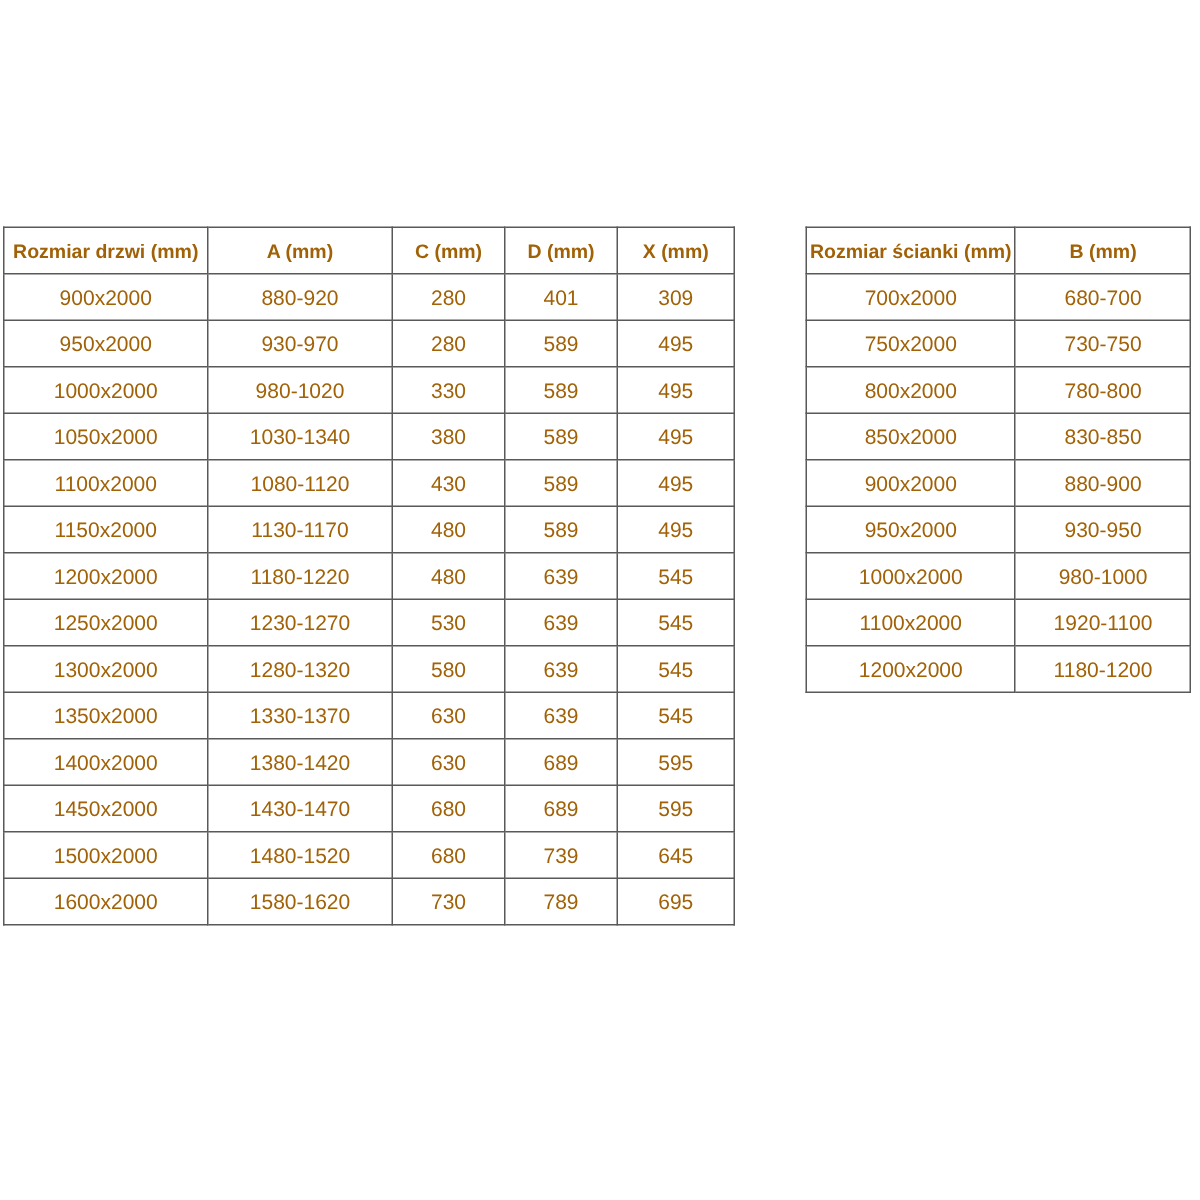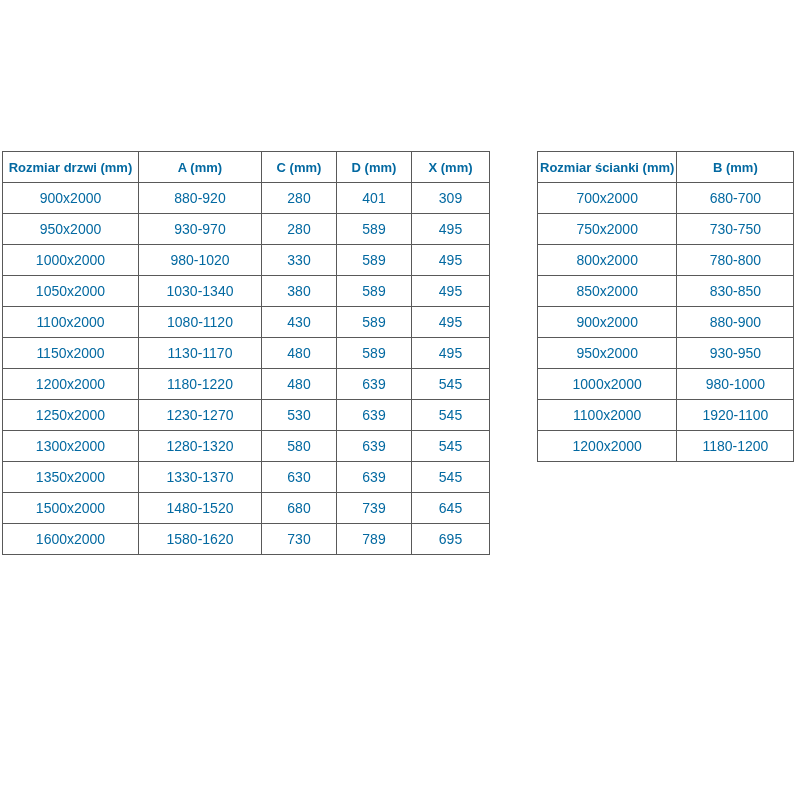--- a/index.html
+++ b/index.html
@@ -13,21 +13,21 @@
     height: 800px;
     background: #ffffff;
     overflow: hidden;
     font-family: "Liberation Sans", sans-serif;
   }
   table.spec {
     position: absolute;
     top: 151px;
     border-collapse: collapse;
     table-layout: fixed;
-    color: #0369a1;
+    color: #a16207;
     background: #ffffff;
   }
   table.spec th,
   table.spec td {
     border: 1px solid #595959;
     text-align: center;
     vertical-align: middle;
     height: 30px;
     padding: 0 2px;
     overflow: hidden;
@@ -138,20 +138,34 @@
           <td>545</td>
         </tr>
         <tr>
           <td>1350x2000</td>
           <td>1330-1370</td>
           <td>630</td>
           <td>639</td>
           <td>545</td>
         </tr>
         <tr>
+          <td>1400x2000</td>
+          <td>1380-1420</td>
+          <td>630</td>
+          <td>689</td>
+          <td>595</td>
+        </tr>
+        <tr>
+          <td>1450x2000</td>
+          <td>1430-1470</td>
+          <td>680</td>
+          <td>689</td>
+          <td>595</td>
+        </tr>
+        <tr>
           <td>1500x2000</td>
           <td>1480-1520</td>
           <td>680</td>
           <td>739</td>
           <td>645</td>
         </tr>
         <tr>
           <td>1600x2000</td>
           <td>1580-1620</td>
           <td>730</td>

